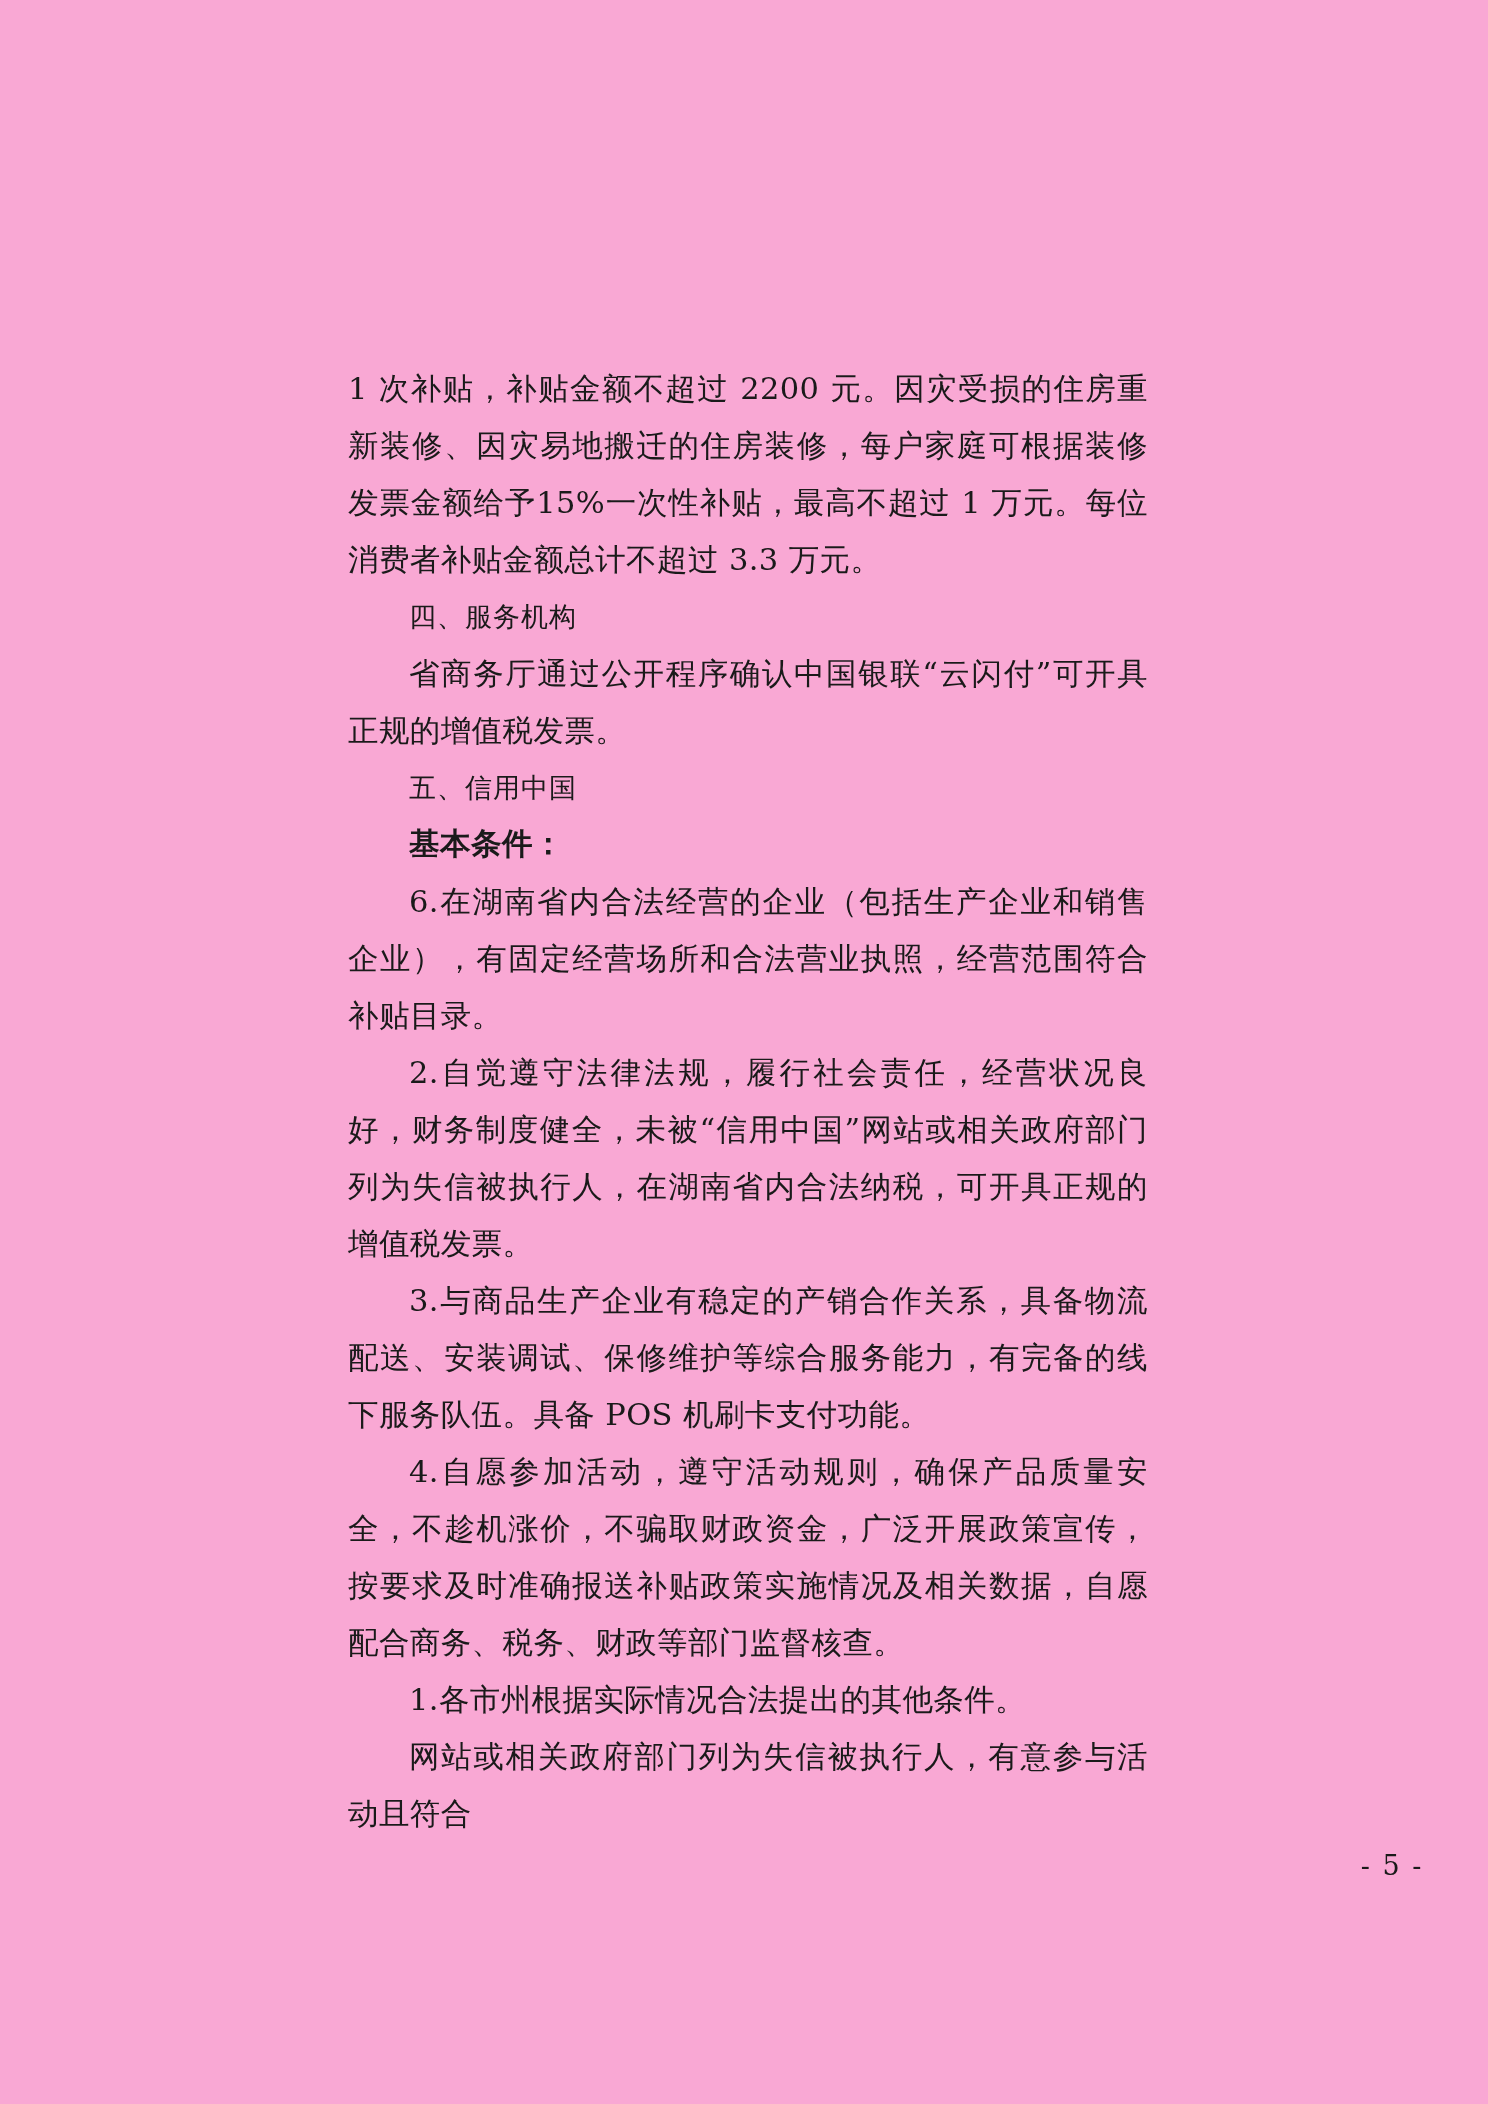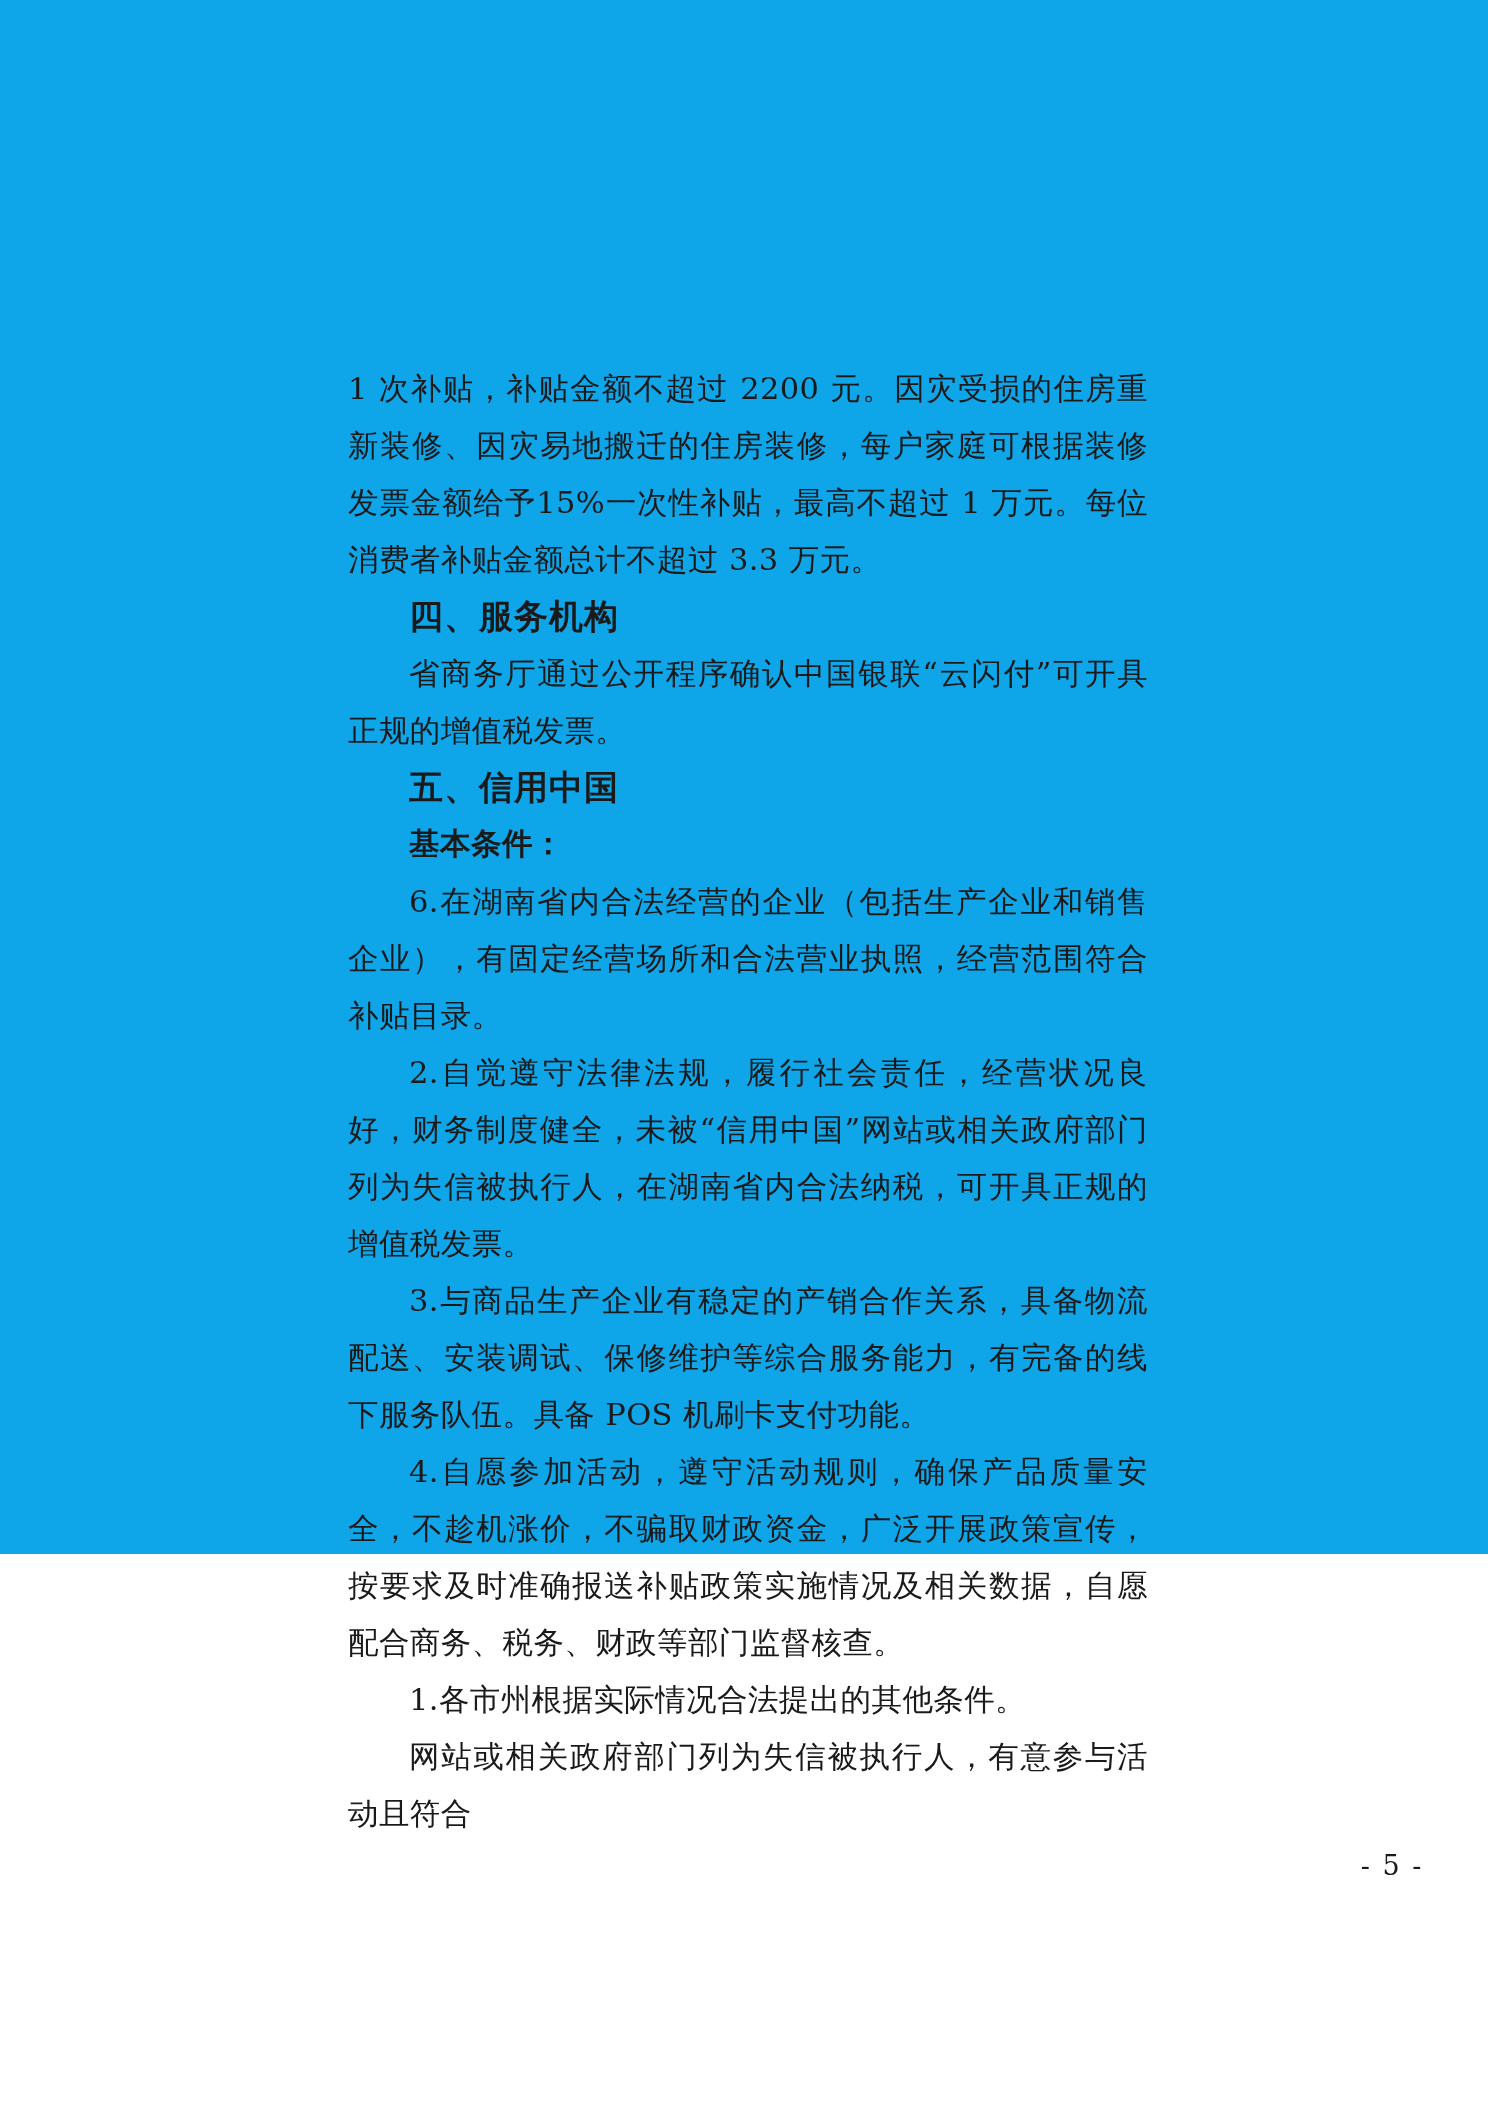--- a/index.html
+++ b/index.html
@@ -12,44 +12,44 @@
     height: 2104px;
     position: relative;
     font-family: "DejaVu Serif", "Liberation Serif", serif;
     color: #1a1a1a;
   }
   .page {
     position: absolute;
     left: 0;
     top: 0;
     width: 1488px;
-    height: 1554px;
-    background: #0ea5e9;
+    height: 2104px;
+    background: #f9a8d4;
   }
   .content {
     position: absolute;
     left: 348px;
     top: 360px;
     width: 800px;
   }
   .para {
     font-size: 30.5px;
     line-height: 57px;
     text-align: justify;
     text-justify: inter-ideograph;
     margin: 0;
     letter-spacing: 0.4px;
   }
   .indent {
     text-indent: 61px;
   }
   .heading {
-    font-size: 34px;
+    font-size: 27px;
     line-height: 57px;
-    font-weight: bold;
+    font-weight: normal;
     text-indent: 61px;
     margin: 0;
     letter-spacing: 1px;
     font-family: "DejaVu Sans", "Liberation Sans", sans-serif;
   }
   .subheading {
     font-size: 30.5px;
     line-height: 57px;
     font-weight: bold;
     text-indent: 61px;

